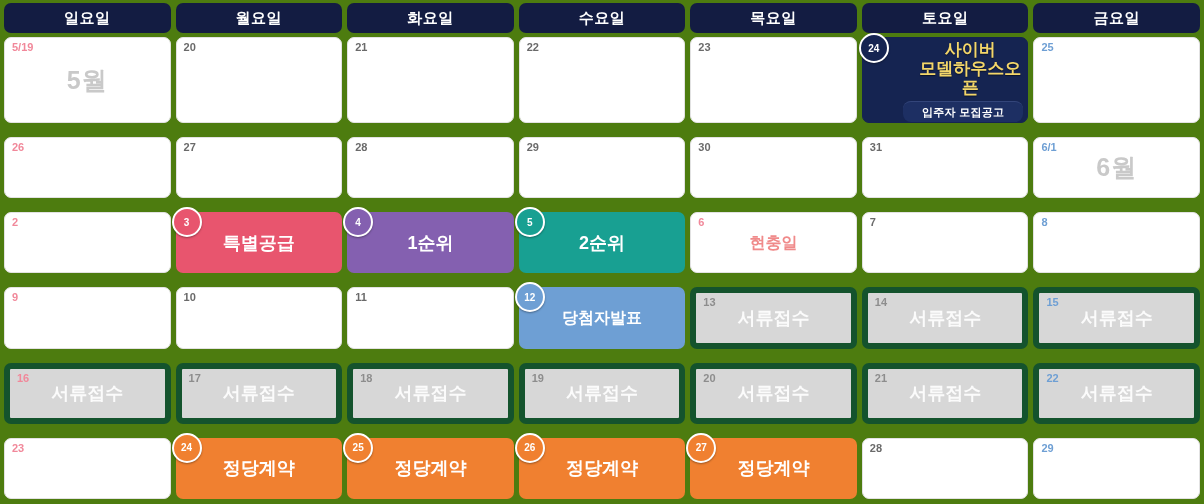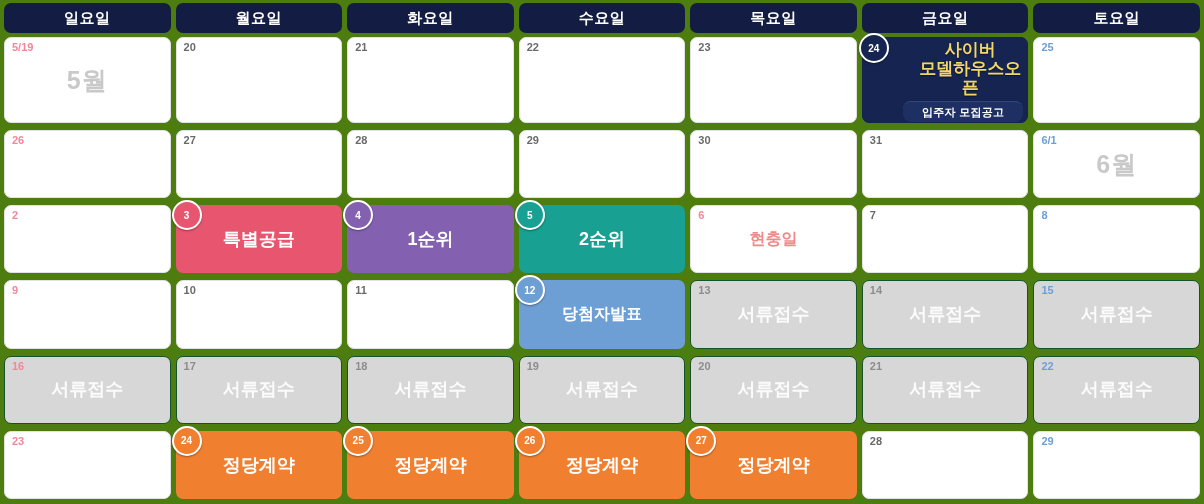--- a/index.html
+++ b/index.html
@@ -42,21 +42,21 @@
     letter-spacing: 0.5px;
     height: 30px;
   }
 
   
   .body-rows {
     flex: 1 1 auto;
     display: flex;
     flex-direction: column;
     padding: 0 4px 2px 4px;
-    row-gap: 0px;
+    row-gap: 7px;
   }
 
   .week-row {
     display: grid;
     grid-template-columns: repeat(7, 1fr);
     column-gap: 5px;
     flex: 1 1 0;
     padding: 4px 0 3px 0;
   }
 
@@ -105,21 +105,21 @@
     z-index: 1;
   }
 
   
   .cell.fill { border: none; }
   .cell.pink   { background: #e8556e; }
   .cell.purple { background: #8460b0; }
   .cell.teal   { background: #18a092; }
   .cell.blue   { background: #6e9fd4; }
   .cell.orange { background: #f08030; }
-  .cell.gray   { background: #d7d7d7; border: 1px solid #14532d; }
+  .cell.gray   { background: #d7d7d7; border: 6px solid #14532d; }
   .cell.navy   { background: #152451; border: 1px solid #152451; }
 
   .cell.gray .cell-text { color: #fbfbfb; }
   .cell.blue .cell-text { font-size: 16px; }
 
   
   .cell-text.holiday { color: #f08a8a; font-size: 16px; }
 
   
   .badge {
@@ -185,22 +185,22 @@
 <body>
 
 <div class="calendar">
 
   <div class="header-row">
       <div class="day-head">일요일</div>
       <div class="day-head">월요일</div>
       <div class="day-head">화요일</div>
       <div class="day-head">수요일</div>
       <div class="day-head">목요일</div>
+      <div class="day-head">토요일</div>
       <div class="day-head">금요일</div>
-      <div class="day-head">토요일</div>
     </div>
 
   <div class="body-rows">
       <div class="week-row">
         <div class="cell">
           <div class="date-num sun">5/19</div>
           <div class="month-label">5월</div>
         </div>
         <div class="cell">
           <div class="date-num ">20</div>

